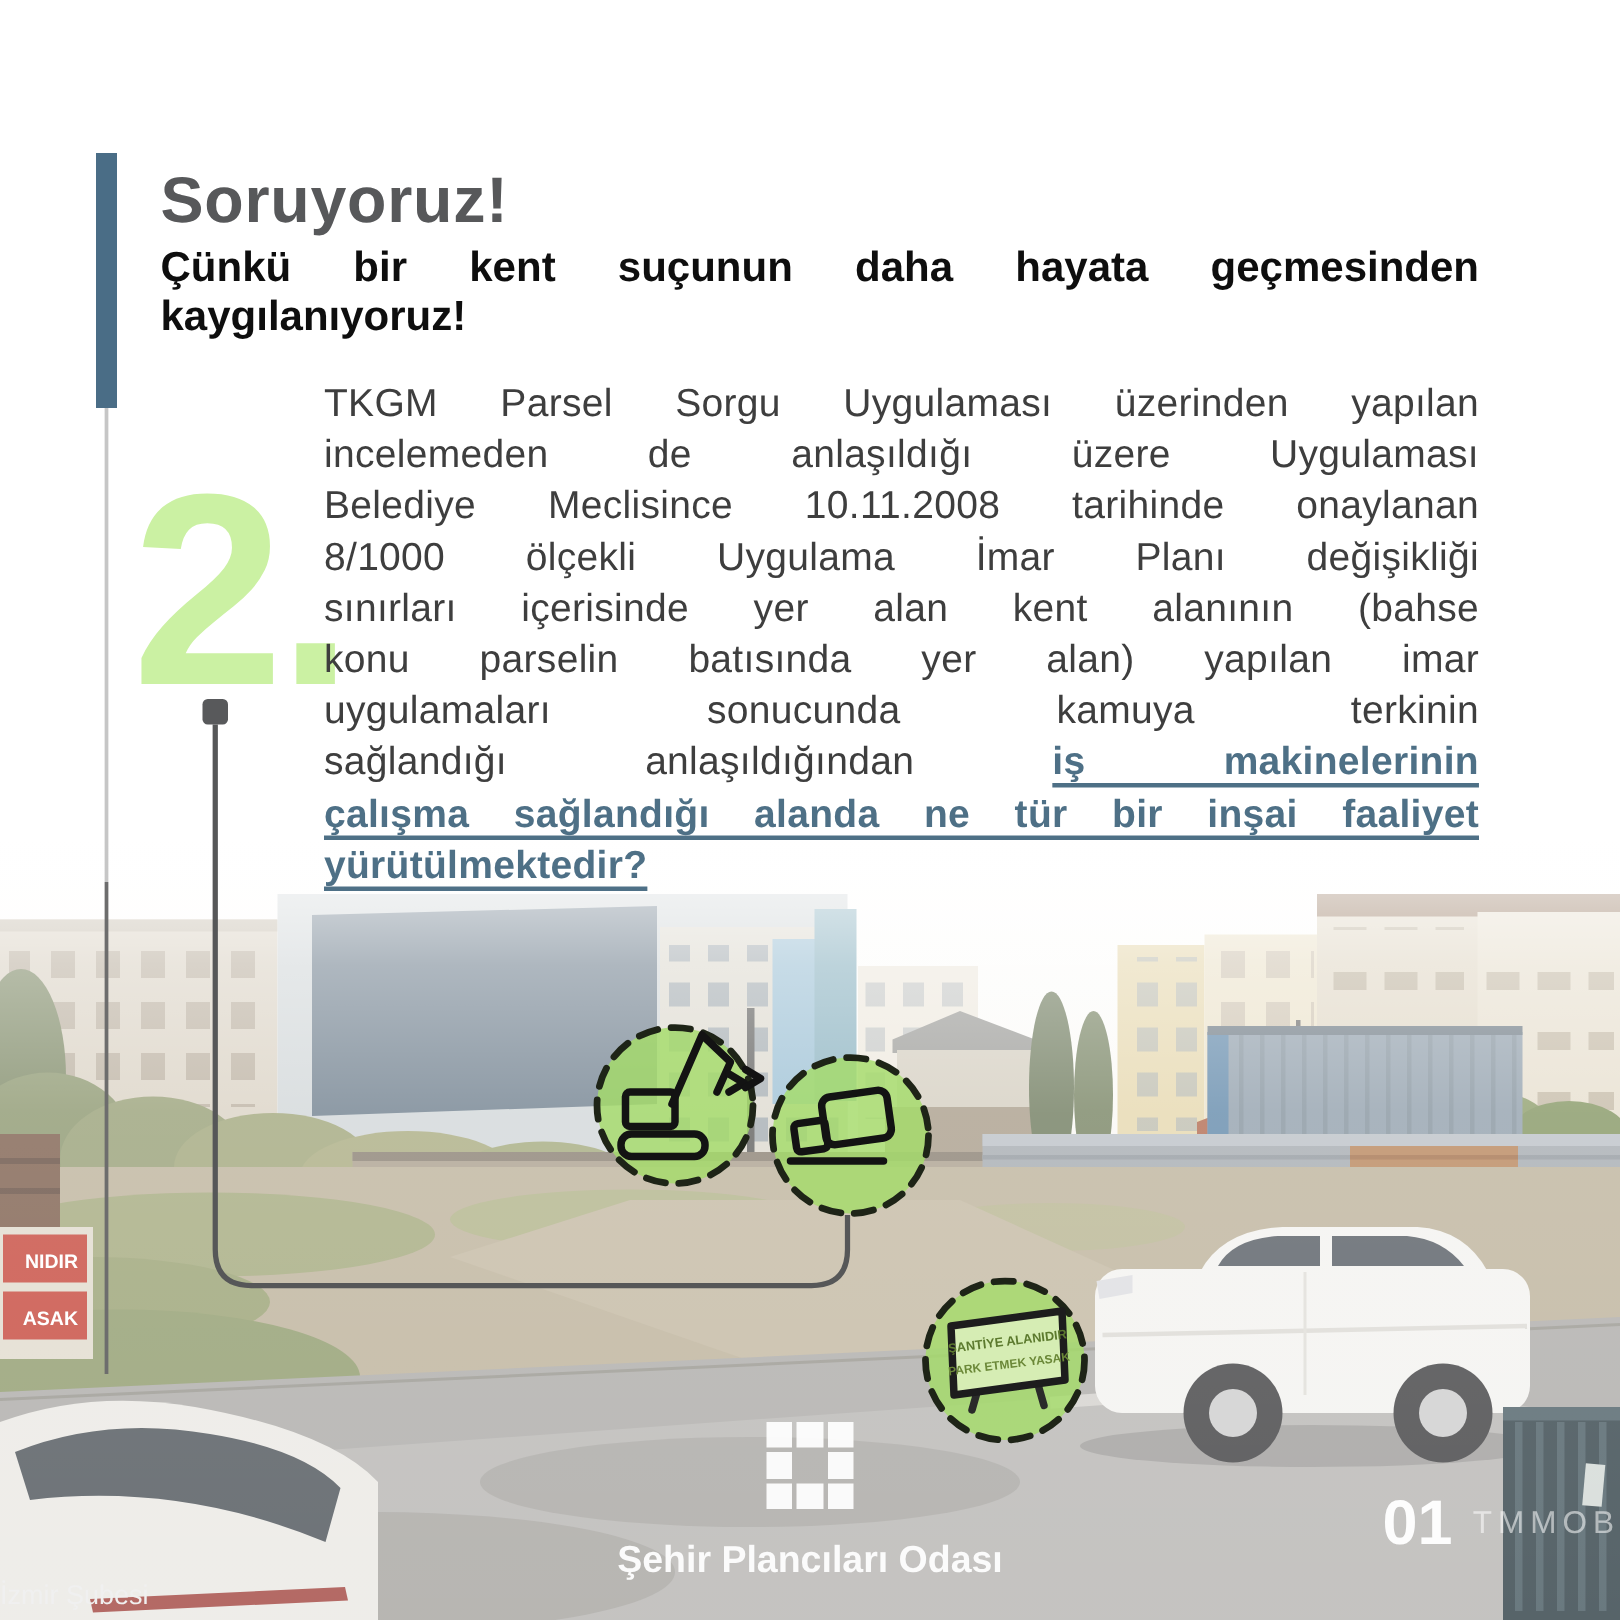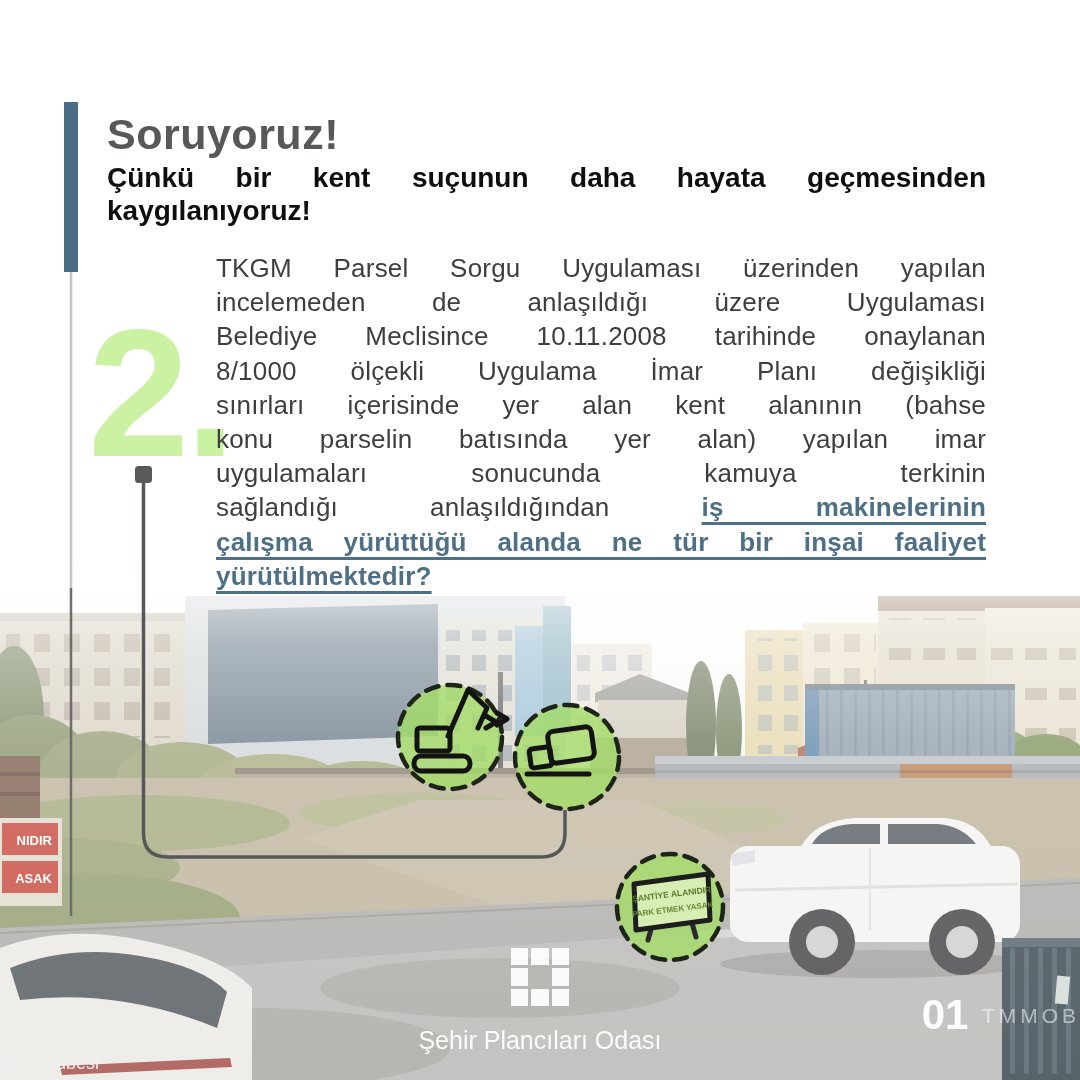--- a/index.html
+++ b/index.html
@@ -31,21 +31,21 @@
   
   .overlay{left:0;top:0;width:1080px;height:1080px;pointer-events:none;}
 
   
   .logo-grid{left:511px;top:948px;width:58px;height:58px;display:grid;
              grid-template-columns:repeat(3,1fr);grid-template-rows:repeat(3,1fr);gap:3px;}
   .logo-grid span{background:rgba(255,255,255,.93);}
   .logo-grid span.hole{background:transparent;}
   .logo-tmmob{left:0;right:0;top:1004px;text-align:right;font-size:21px;letter-spacing:4px;
               color:rgba(255,255,255,.55);font-weight:400;}
-  .logo-name{left:0;right:0;top:1026px;text-align:center;font-size:25px;color:#fbfbfb;font-weight:400;}
+  .logo-name{left:0;right:0;top:1026px;text-align:center;font-size:25px;color:#fbfbfb;font-weight:700;}
   .logo-branch{left:0;right:0;top:1053px;text-align:left;font-size:18px;color:#f0f0f0;font-weight:400;}
   .page-number{left:900px;top:991px;width:90px;text-align:center;font-size:42px;font-weight:800;color:#fdfdfd;}
 </style>
 </head>
 <body>
 
 <div class="canvas">
 
   <div class="abs photo">
     <svg width="1080" height="520" viewBox="0 0 1080 520" preserveAspectRatio="none">
@@ -262,21 +262,21 @@
   <div class="abs big-number">2.</div>
   <div class="abs paragraph">
     <div class="jline">TKGM Parsel Sorgu Uygulaması üzerinden yapılan</div>
     <div class="jline">incelemeden de anlaşıldığı üzere Uygulaması</div>
     <div class="jline">Belediye Meclisince 10.11.2008 tarihinde onaylanan</div>
     <div class="jline">8/1000 ölçekli Uygulama İmar Planı değişikliği</div>
     <div class="jline">sınırları içerisinde yer alan kent alanının (bahse</div>
     <div class="jline">konu parselin batısında yer alan) yapılan imar</div>
     <div class="jline">uygulamaları sonucunda kamuya terkinin</div>
     <div class="jline"><span>sağlandığı anlaşıldığından</span> <span class="hl">iş makinelerinin</span></div>
-    <div class="jline"><span class="hl">çalışma yürüttüğü alanda ne tür bir inşai faaliyet</span></div>
+    <div class="jline"><span class="hl">çalışma sağlandığı alanda ne tür bir inşai faaliyet</span></div>
     <div class="lline"><span class="hl">yürütülmektedir?</span></div>
   </div>
 
   <div class="abs logo-grid">
     <span></span>
       <span></span>
       <span></span>
     <span></span>
       <span class="hole"></span>
       <span></span>

